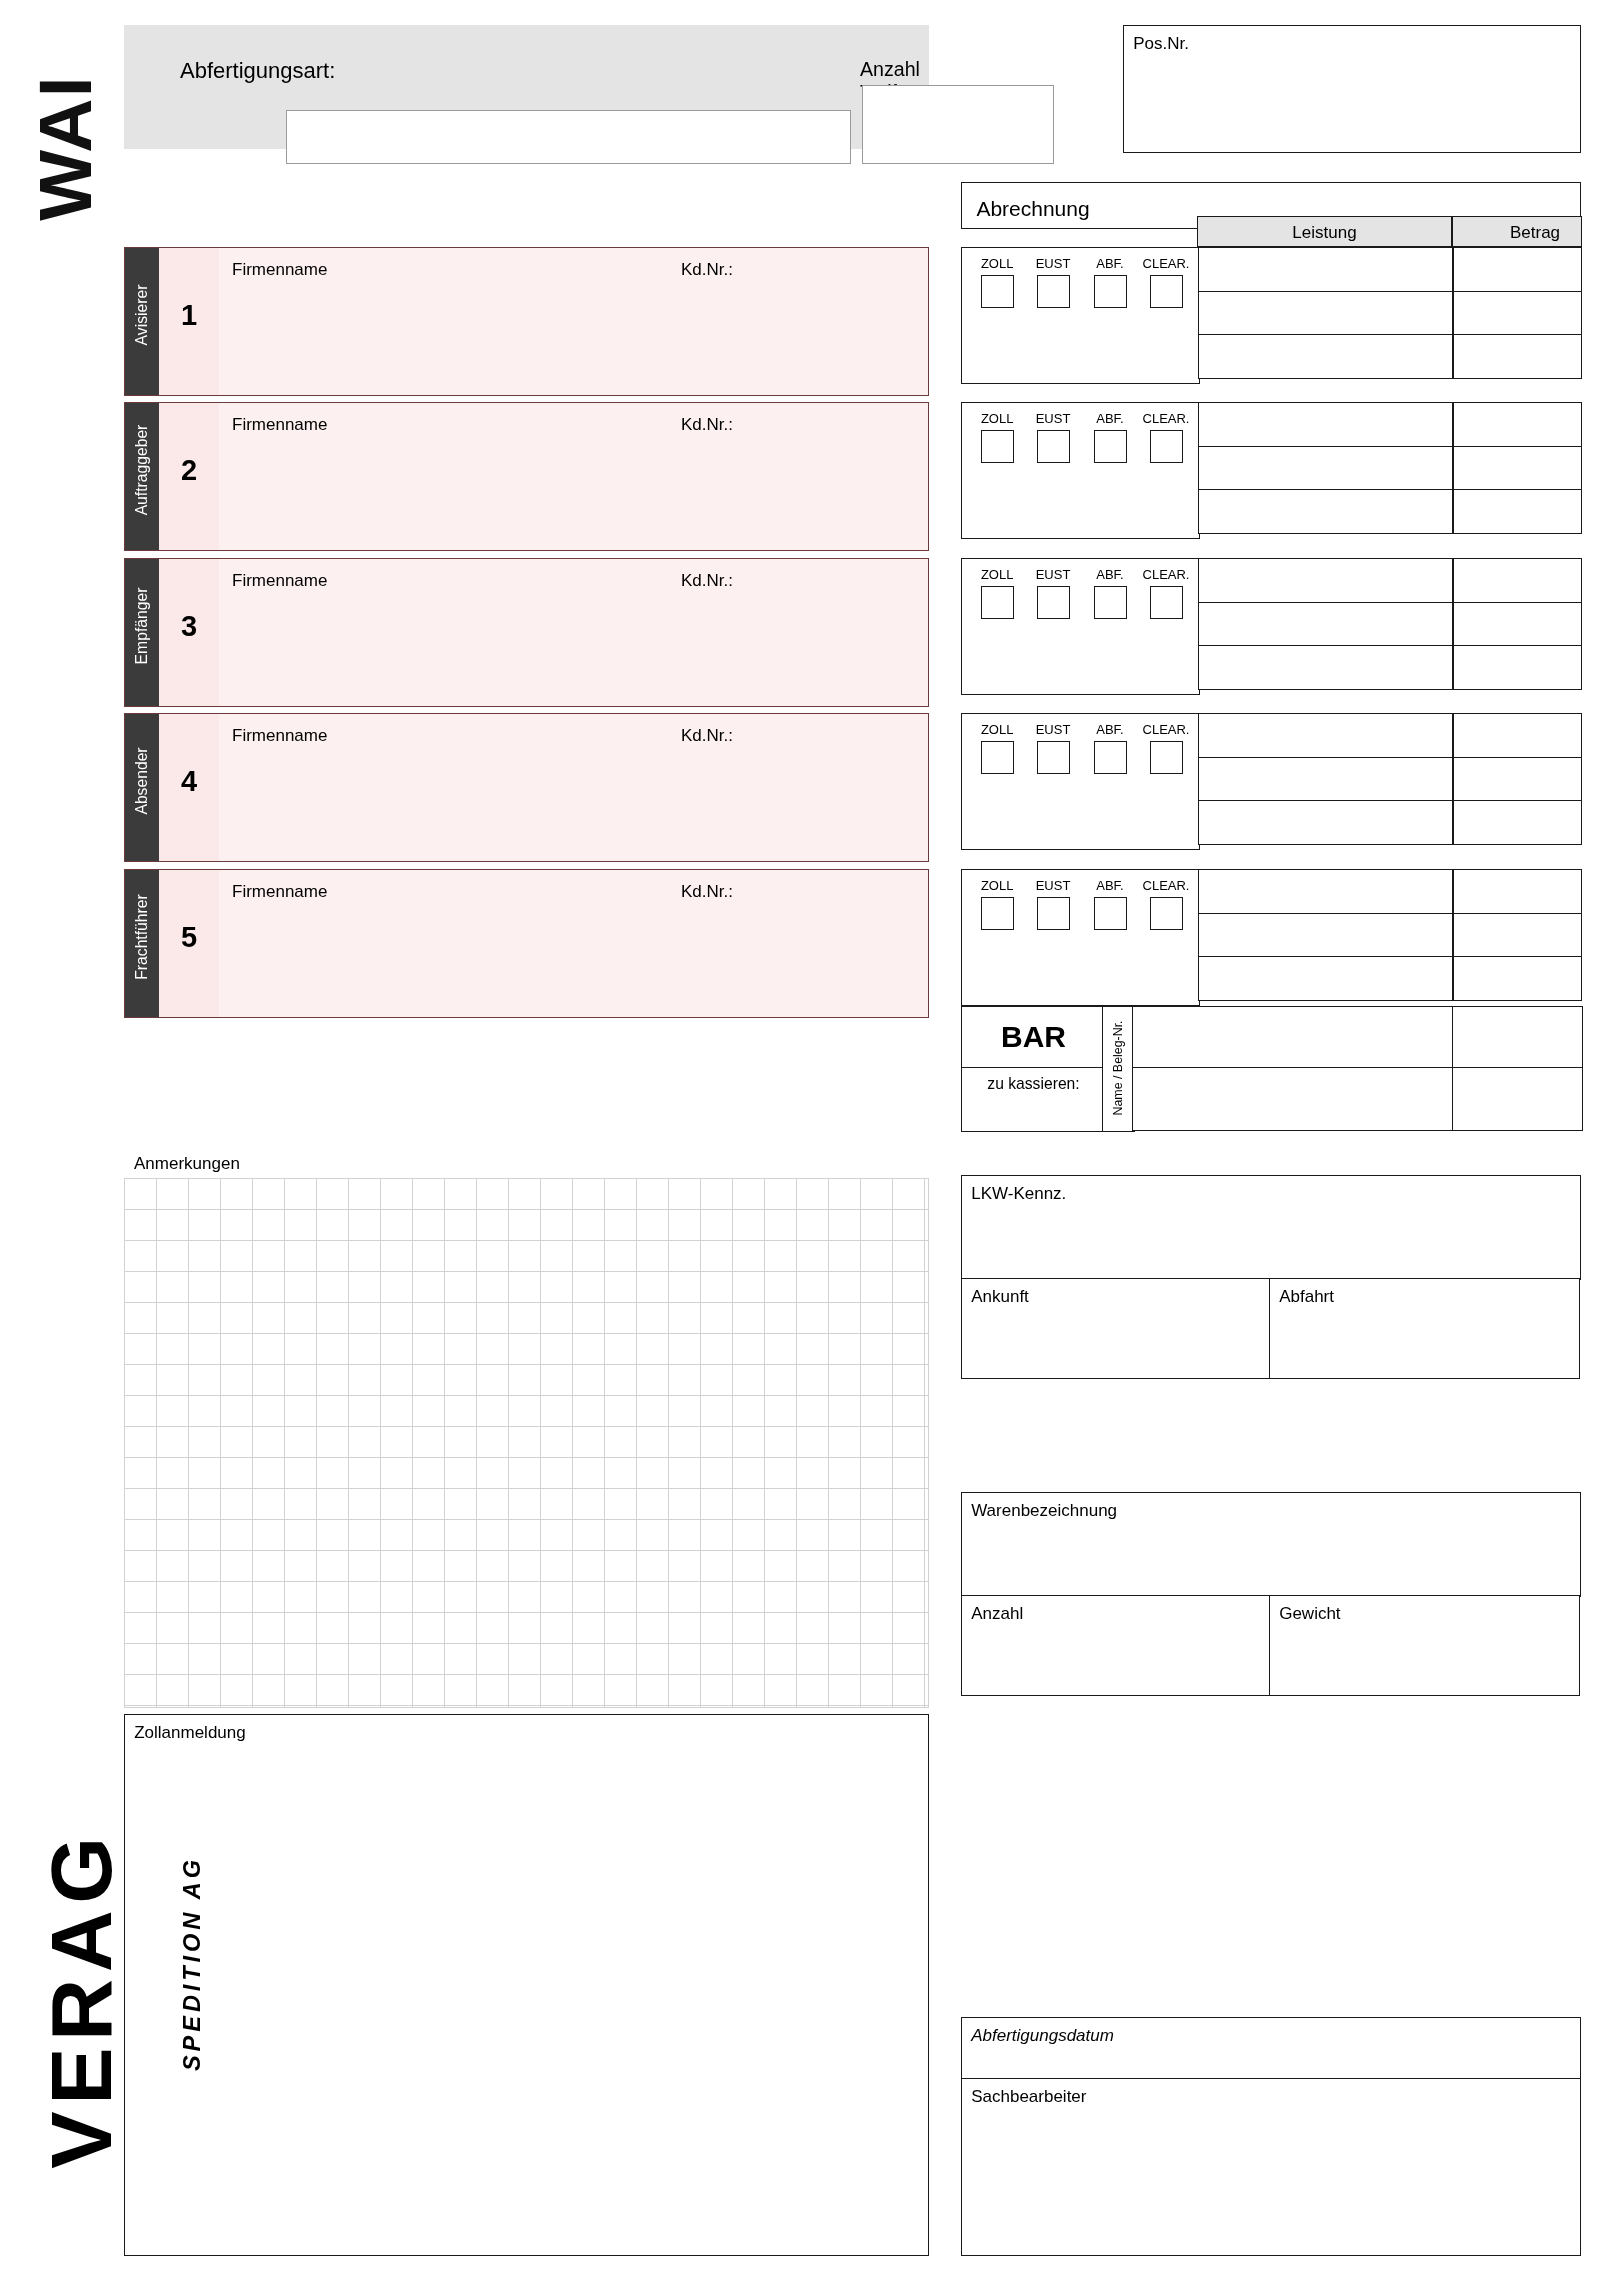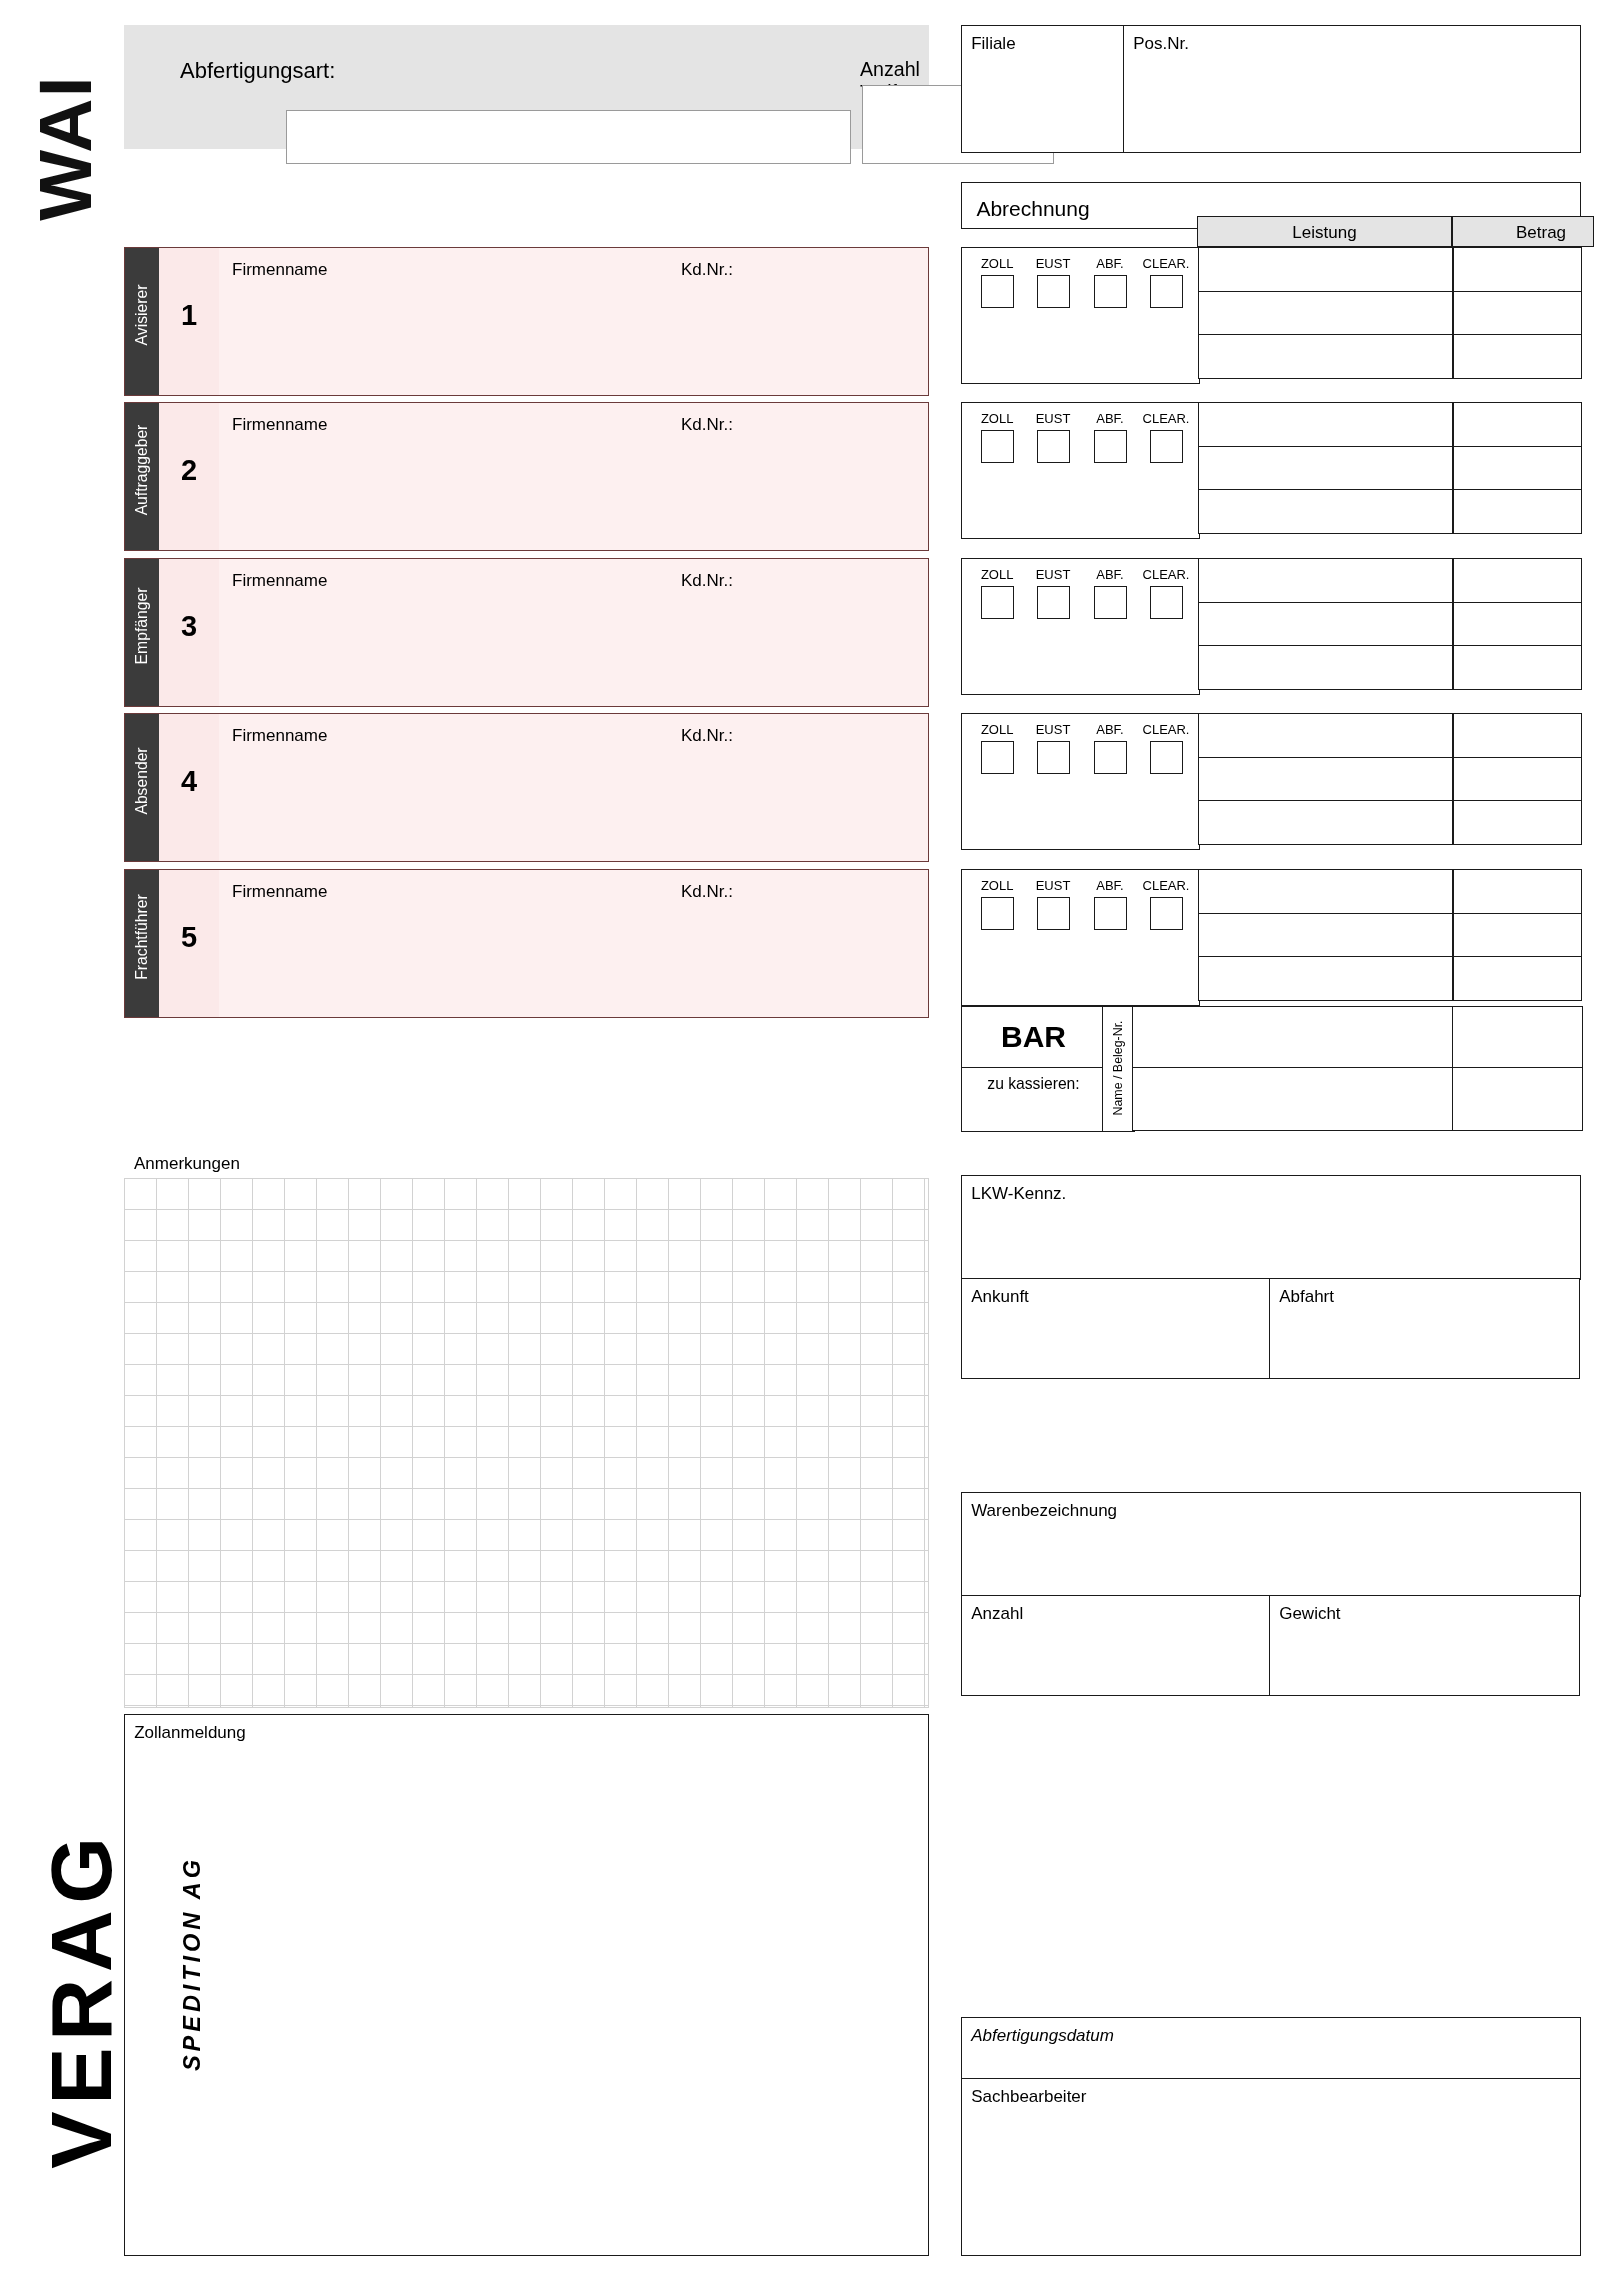--- a/index.html
+++ b/index.html
@@ -69,21 +69,21 @@
 
   
   #abrechnung-box { left: 961px; top: 182px; width: 620px; height: 47px; }
   #abrechnung-box .cap { left: 14.4px; top: 14.4px; font-size: 21px; }
   #leistung-hd {
     left: 1197px; top: 216px; width: 255px; height: 31px;
     background: #e4e4e4; border: 1.3px solid #1a1a1a;
     text-align: center; font-size: 17px; padding-top: 5.9px;
   }
   #betrag-hd {
-    left: 1452px; top: 216px; width: 142px; height: 31px;
+    left: 1452px; top: 216px; width: 130px; height: 31px;
     background: #e4e4e4; border: 1.3px solid #1a1a1a;
     text-align: center; font-size: 17px; padding-top: 5.9px; padding-left: 36px;
   }
 
   
   .party {
     left: 124px; width: 805px; height: 149px;
     border: 1.3px solid #6b3a3a; background: #fff;
   }
   .party .tab {
@@ -221,23 +221,20 @@
     <div class="txt">WAI</div>
   </div>
 
   <div class="abs" id="abf-head">
     <div class="title">Abfertigungsart:</div>
     <div class="anz">Anzahl Tarifnr.:</div>
     <div id="abf-field"></div>
     <div id="anz-field"></div>
   </div>
 
-  <div class="abs bx" id="filiale-box">
-    <div class="cap">Filiale</div>
-  </div>
   <div class="abs bx" id="posnr-box">
     <div class="cap">Pos.Nr.</div>
   </div>
 
   <div class="abs bx" id="abrechnung-box">
     <div class="cap">Abrechnung</div>
   </div>
   <div class="abs" id="leistung-hd">Leistung</div>
   <div class="abs" id="betrag-hd">Betrag</div>
 

